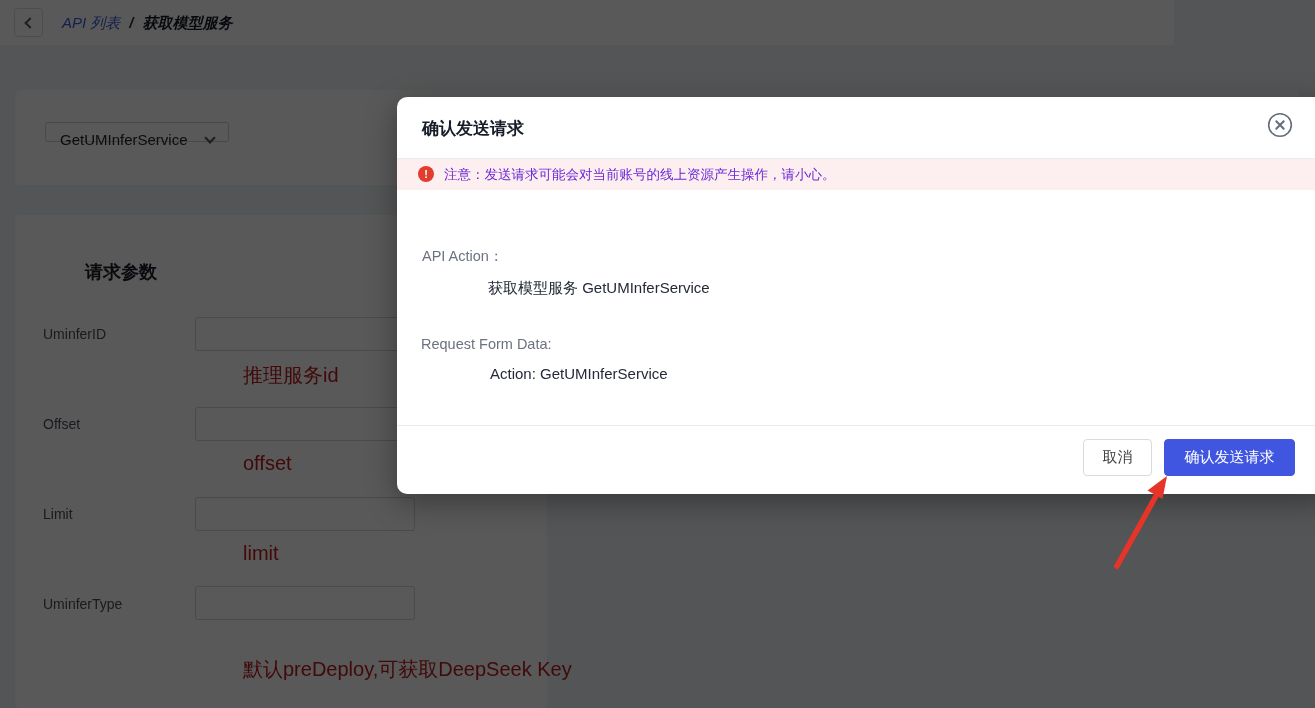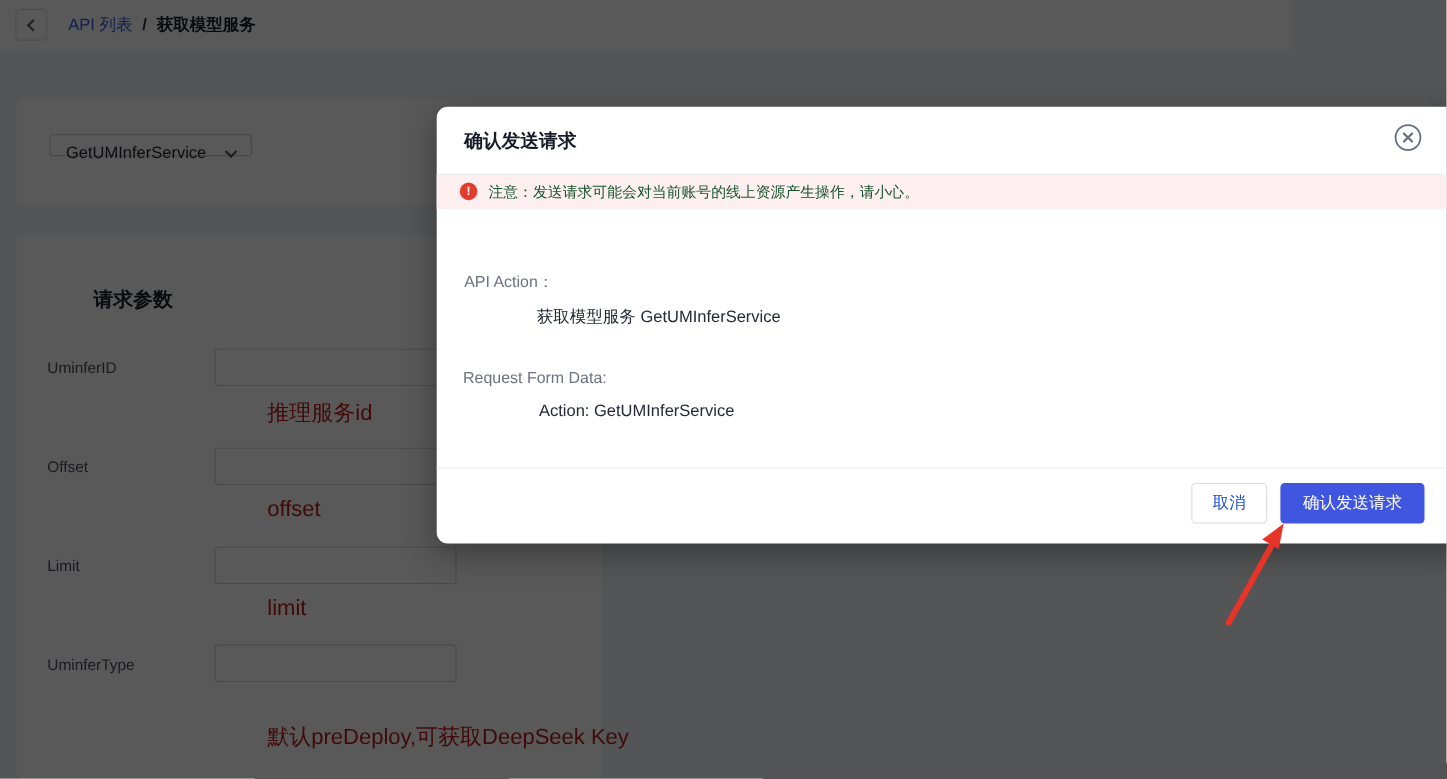--- a/index.html
+++ b/index.html
@@ -1,21 +1,21 @@
 <!DOCTYPE html>
 <html><head>
 <meta charset="utf-8">
 <style>
   * { margin:0; padding:0; box-sizing:border-box; }
   html,body { width:1315px; height:708px; }
   body { font-family:"Liberation Sans","DejaVu Sans",sans-serif; }
   #app { position:relative; width:1315px; height:708px; background:#f0f2f5; overflow:hidden; }
 
   
-  .header { position:absolute; left:0; top:0; width:1174px; height:45px; background:#ffffff; }
+  .header { position:absolute; left:0; top:0; width:1174px; height:45px; background:#ffffff;font-style:italic; }
   .back-btn { position:absolute; left:14px; top:8px; width:29px; height:29px; background:#fff;
               border:1px solid #d8dce3; border-radius:4px; cursor:pointer; }
   .chev-left { position:absolute; left:11px; top:10px; width:8px; height:8px;
                border-left:2px solid #595f6b; border-bottom:2px solid #595f6b; transform:rotate(45deg); }
   .breadcrumb { position:absolute; left:62px; top:0; height:45px; line-height:45px; font-size:15px; }
   .bc-link { color:#3b5bd6; font-weight:500; text-decoration:none; cursor:pointer; }
   .bc-sep { color:#2b313c; font-weight:700; margin:0 9px; }
   .bc-current { color:#171c26; font-weight:700; }
 
   .card { position:absolute; background:#ffffff; border-radius:6px; }
@@ -43,31 +43,31 @@
            border-radius:10px 0 0 10px; box-shadow:0 8px 30px rgba(0,0,0,.35); z-index:20; }
   .modal-title { position:absolute; left:25px; top:20px; font-size:17px; font-weight:700; color:#171c28; }
   .modal-close { position:absolute; left:870px; top:15px; width:26px; height:26px; cursor:pointer;
                  background:none; border:none; }
   .modal-hr1 { position:absolute; left:0; top:61px; width:100%; height:0; border-top:1px solid #e9eaee; }
   .alert { position:absolute; left:0; top:62px; width:100%; height:31px; background:#fdefef; }
   .alert-icon { position:absolute; left:21px; top:7px; width:16px; height:16px; border-radius:50%;
                 background:#e23c2d; color:#fff; font-size:11px; font-weight:700; text-align:center;
                 line-height:16px; }
   .alert-text { position:absolute; left:47px; top:0; height:31px; line-height:31px;
-                font-size:13.5px; color:#14532d; white-space:nowrap; }
+                font-size:13.5px; color:#6d28d9; white-space:nowrap; }
   .m-label { position:absolute; font-size:14.5px; color:#6b7280; }
   .m-value { position:absolute; font-size:15px; color:#232936; font-weight:500; }
   .pos-api-label { left:25px; top:150px; }
   .pos-api-value { left:91px; top:182px; }
   .pos-req-label { left:24px; top:239px; }
   .pos-req-value { left:93px; top:268px; }
   .modal-hr2 { position:absolute; left:0; top:328px; width:100%; height:0; border-top:1px solid #e9ebef; }
   .btn { position:absolute; top:342px; height:37px; border-radius:4px; font-size:15px; cursor:pointer;
          font-family:inherit; }
-  .btn-cancel { right:178px; width:69px; background:#fff; border:1px solid #d7dae0; color:#1d4ed8; }
+  .btn-cancel { right:178px; width:69px; background:#fff; border:1px solid #d7dae0; color:#404040; }
   .btn-confirm { right:35px; width:131px; background:#4056e0; border:1px solid #4056e0; color:#ffffff; }
 
   
   .arrow { position:absolute; left:1100px; top:466px; width:90px; height:110px; z-index:30; pointer-events:none; }
 </style>
 </head>
 <body>
 
 <div id="app">
 

